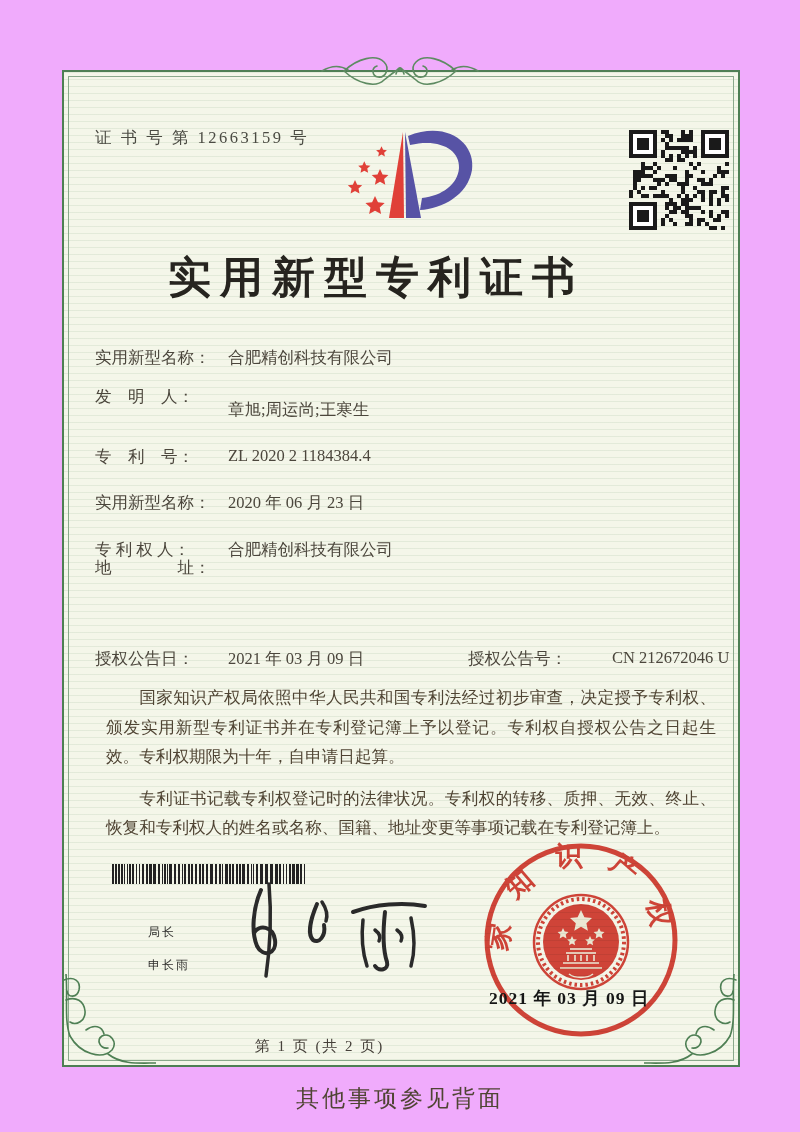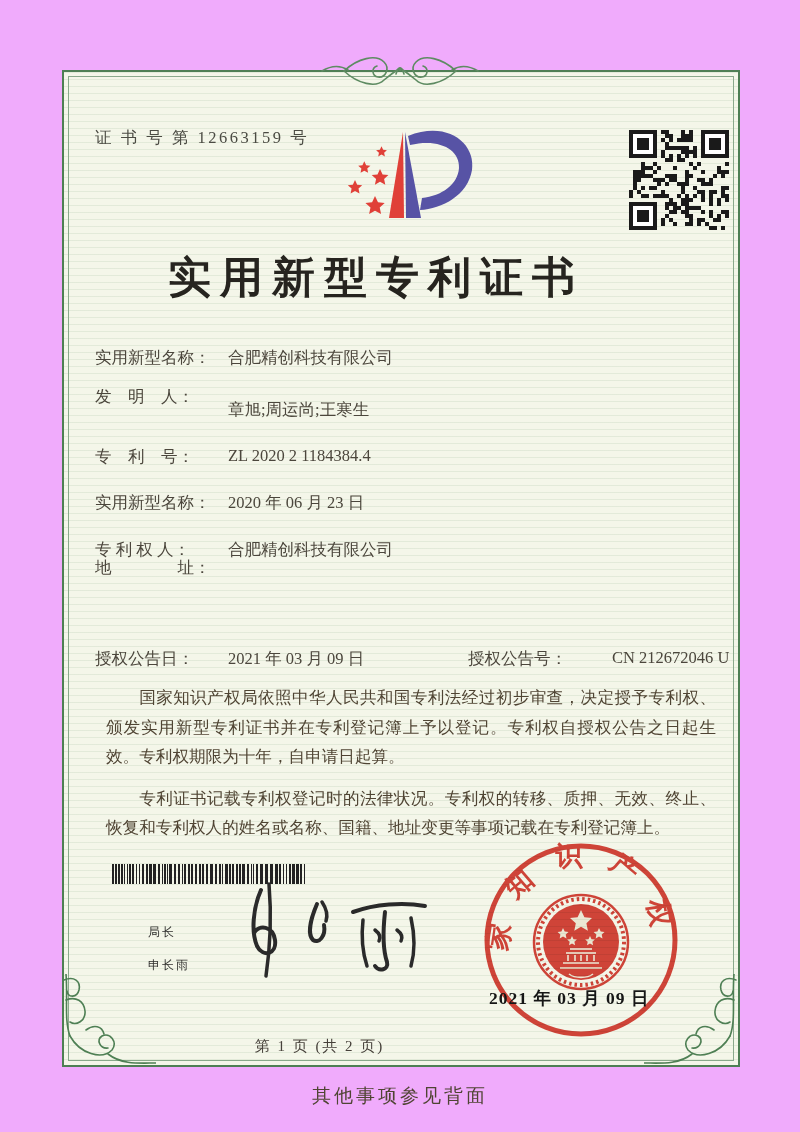--- a/index.html
+++ b/index.html
@@ -45,21 +45,21 @@
   .body-text p{margin:12px;text-indent:2em;}
   .director{left:112px;top:916px;font-family:"Liberation Sans","DejaVu Sans",sans-serif;
     font-size:12px;line-height:33px;letter-spacing:2px;color:#2e2e2c;margin-left:36px;}
   .seal-wrap{left:481px;top:840px;width:200px;height:200px;mix-blend-mode:multiply;opacity:.93;}
   .seal-date{
     left:489px;top:986px;width:180px;font-size:17.5px;font-weight:600;
     color:#161616;letter-spacing:1px;z-index:6;
     font-family:"Liberation Serif",serif;
   }
   .page-indicator{left:0;top:1037px;width:639px;text-align:center;font-size:15px;color:#46413a;letter-spacing:2px;}
-  .back-note{left:0;top:1083px;width:800px;text-align:center;font-size:19px;color:#4f4433;letter-spacing:3px;}
+  .back-note{left:0;top:1083px;width:800px;text-align:center;font-size:23px;color:#4f4433;letter-spacing:3px;}
   .qr{left:629px;top:130px;}
   .barcode{left:112px;top:864px;}
   .logo{left:332px;top:112px;}
   .sig{left:225px;top:878px;}
   .ornament-top{left:258px;top:44px;}
   .corner-l{left:56px;top:974px;}
   .corner-r{left:644px;top:974px;transform:scaleX(-1);}
   svg{display:block;}
 </style>
 </head>

